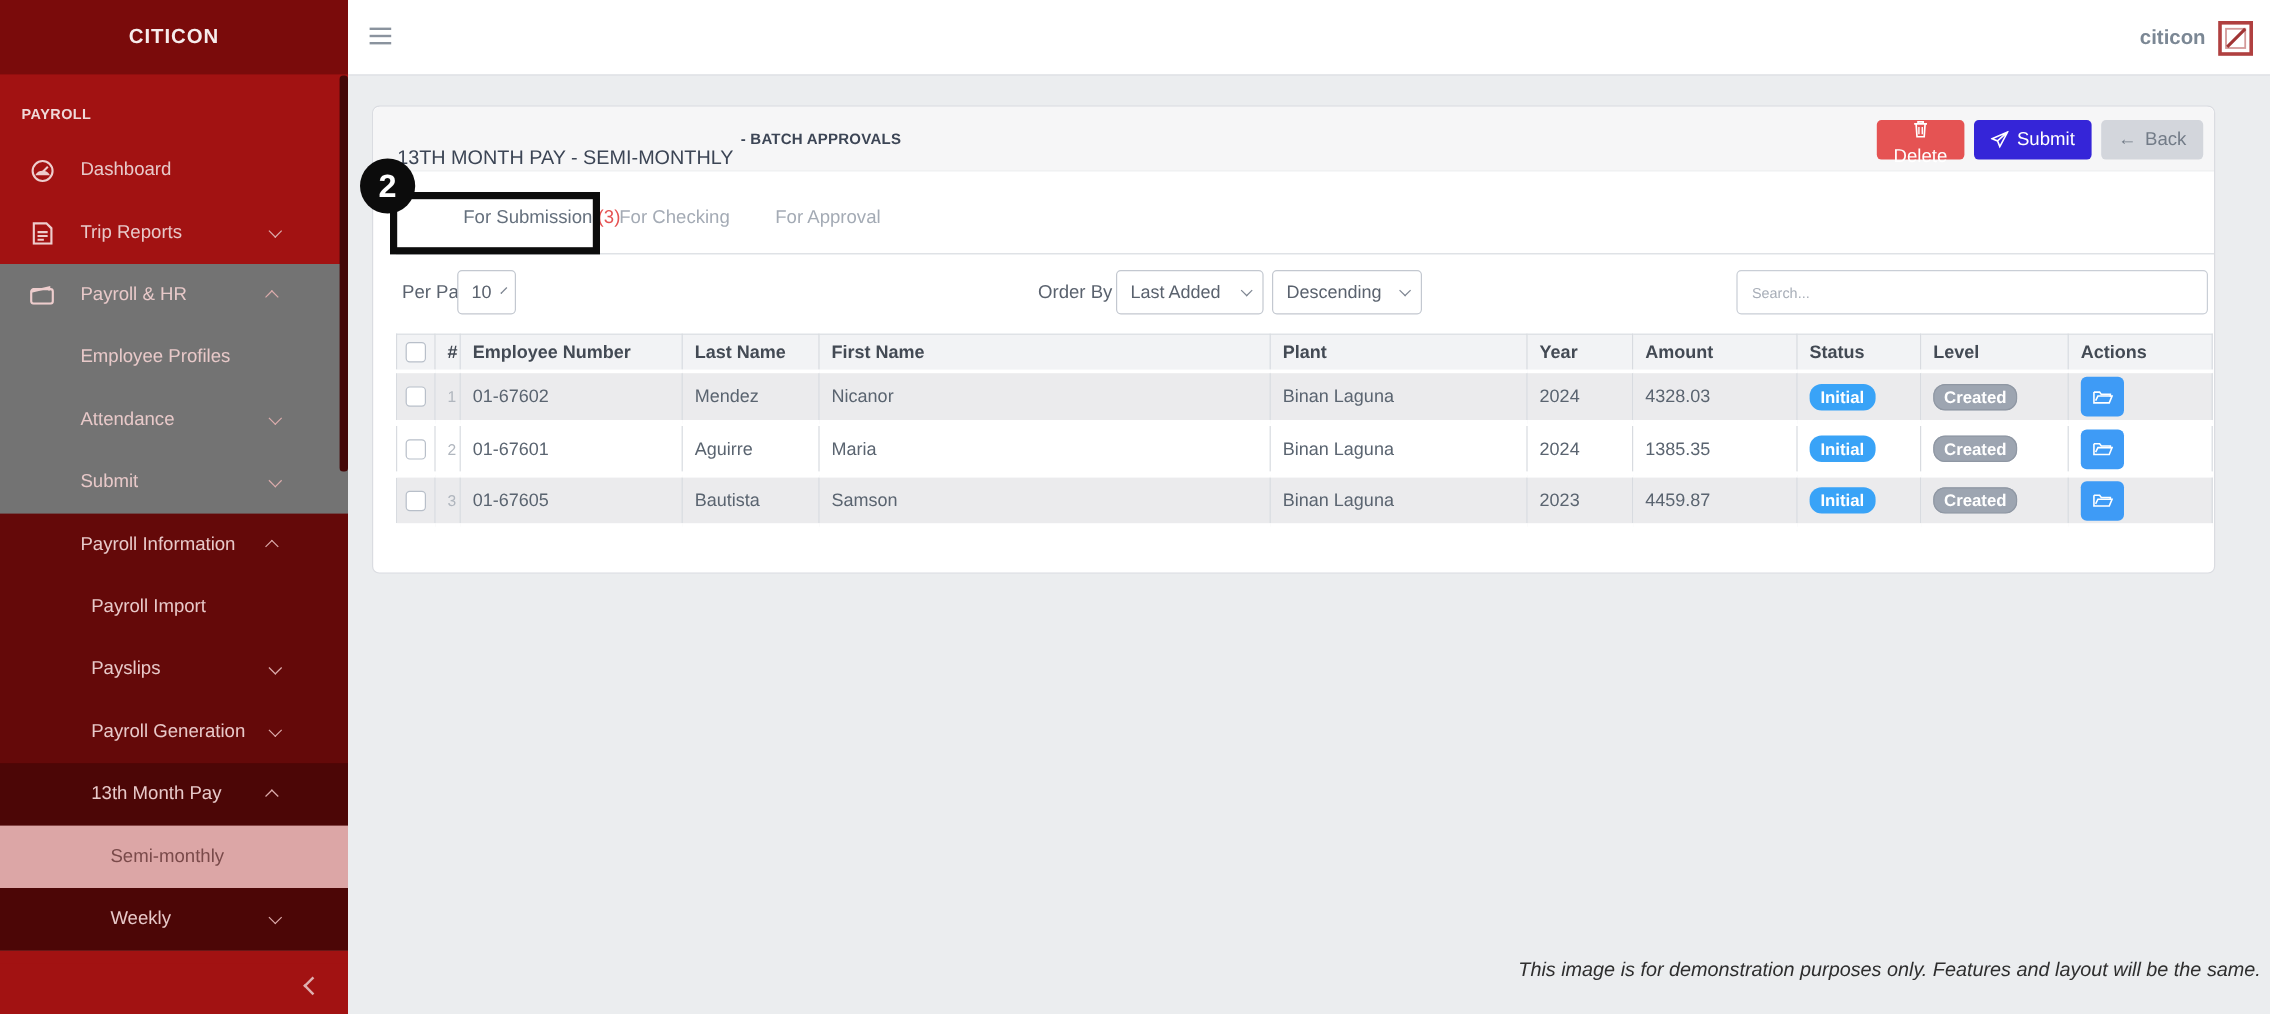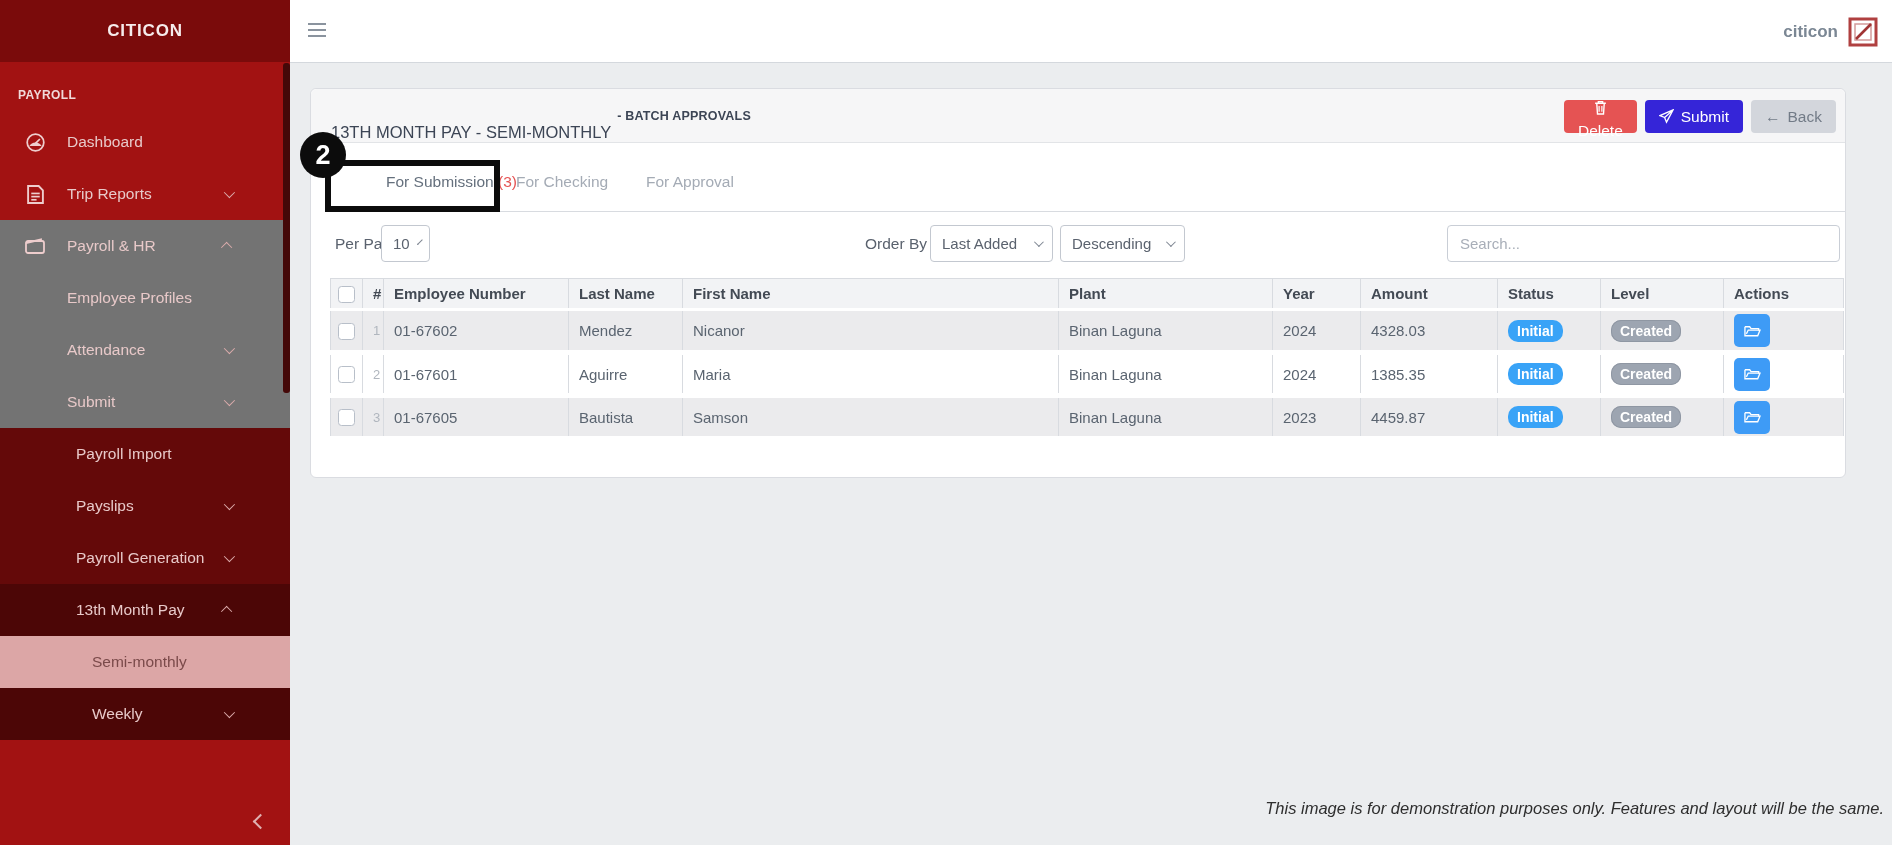--- a/index.html
+++ b/index.html
@@ -55,21 +55,21 @@
   .tab-i2 { left:356px; color:#a4abb5; }
 
   
   .anno-rect { position:absolute; left:35px; top:97px; width:175px; height:52px; border:6px solid #0c0c0c; z-index:4; pointer-events:none; }
   .anno-badge { position:absolute; left:10px; top:69px; width:46px; height:46px; background:#0c0c0c; border-radius:50%; color:#fff; font-weight:bold; font-size:27px; display:flex; align-items:center; justify-content:center; z-index:5; }
 
   
   .tlabel { position:absolute; top:162px; height:37px; display:flex; align-items:center; font-size:15.5px; color:#5a626e; }
   .selectbox { position:absolute; top:162px; height:37px; background:#fff; border:1px solid #c3c8d0; border-radius:4px; display:flex; align-items:center; justify-content:space-between; padding:0 11px; font-size:15px; color:#5a626e; cursor:pointer; }
   .selchev { width:7px; height:7px; border-right:1.5px solid #7e8692; border-bottom:1.5px solid #7e8692; transform:rotate(45deg) translateY(-2px); margin-left:8px; }
-  .search { position:absolute; left:1157px; top:162px; width:393px; height:37px; border:1px solid #c9ced6; border-radius:4px; padding:0 12px; font-size:15px; color:#5a626e; font-family:"Liberation Sans",sans-serif; outline:none; }
+  .search { position:absolute; left:1157px; top:162px; width:393px; height:37px; border:1px solid #c9ced6; border-radius:4px; padding:0 12px; font-size:12px; color:#5a626e; font-family:"Liberation Sans",sans-serif; outline:none; }
   .search::placeholder { color:#a8aeb8; }
 
   
   .dtable { position:absolute; left:40px; top:215px; width:1513px; border-collapse:collapse; table-layout:fixed; }
   .dtable th { background:#f2f3f5; border:1px solid #d8dbe0; border-bottom:3px solid #fff; height:31px; text-align:left; padding:0 10px; font-size:15px; color:#434a54; font-weight:bold; }
   .dtable td { border-left:1px solid #d8dbe0; border-right:1px solid #d8dbe0; border-bottom:5px solid #fff; height:43px; padding:0 10px; font-size:15px; color:#5a6470; vertical-align:middle; }
   .dtable tr.odd td { background:#ebebed; }
   .dtable td.numc { color:#b0b6be; font-size:13px; }
   .cb { display:inline-block; width:17px; height:17px; background:#fff; border:1px solid #b8bfc9; border-radius:3.5px; cursor:pointer; vertical-align:middle; }
   .pill { display:inline-block; padding:3px 9px; border-radius:10px; color:#fff; font-size:14px; font-weight:bold; }
@@ -130,20 +130,24 @@
       <div class="sitem l2">
         <span class="txt">Attendance</span>
         <span class="chev down"></span>
       </div>
       <div class="sitem l2">
         <span class="txt">Submit</span>
         <span class="chev down"></span>
       </div>
 
       <div class="grp2">
+        <div class="sitem l2">
+          <span class="txt">Payroll Information</span>
+          <span class="chev up"></span>
+        </div>
         <div class="sitem l3">
           <span class="txt">Payroll Import</span>
         </div>
         <div class="sitem l3">
           <span class="txt">Payslips</span>
           <span class="chev down"></span>
         </div>
         <div class="sitem l3">
           <span class="txt">Payroll Generation</span>
           <span class="chev down"></span>

